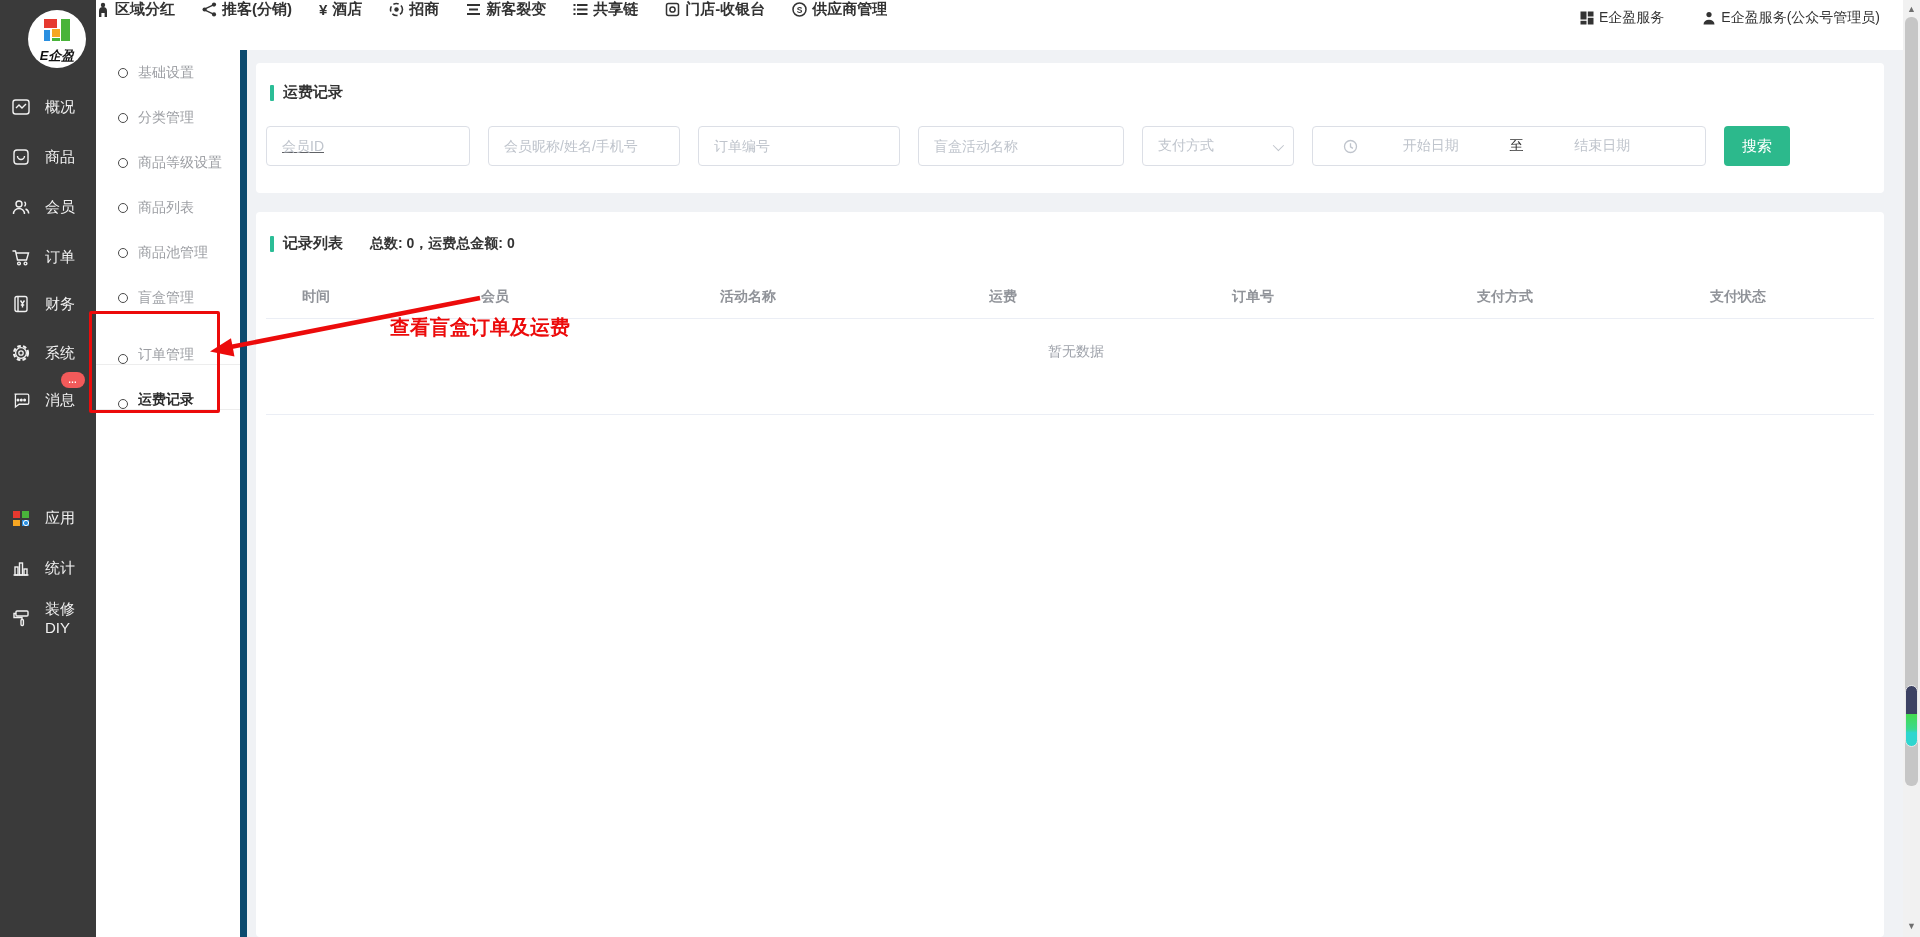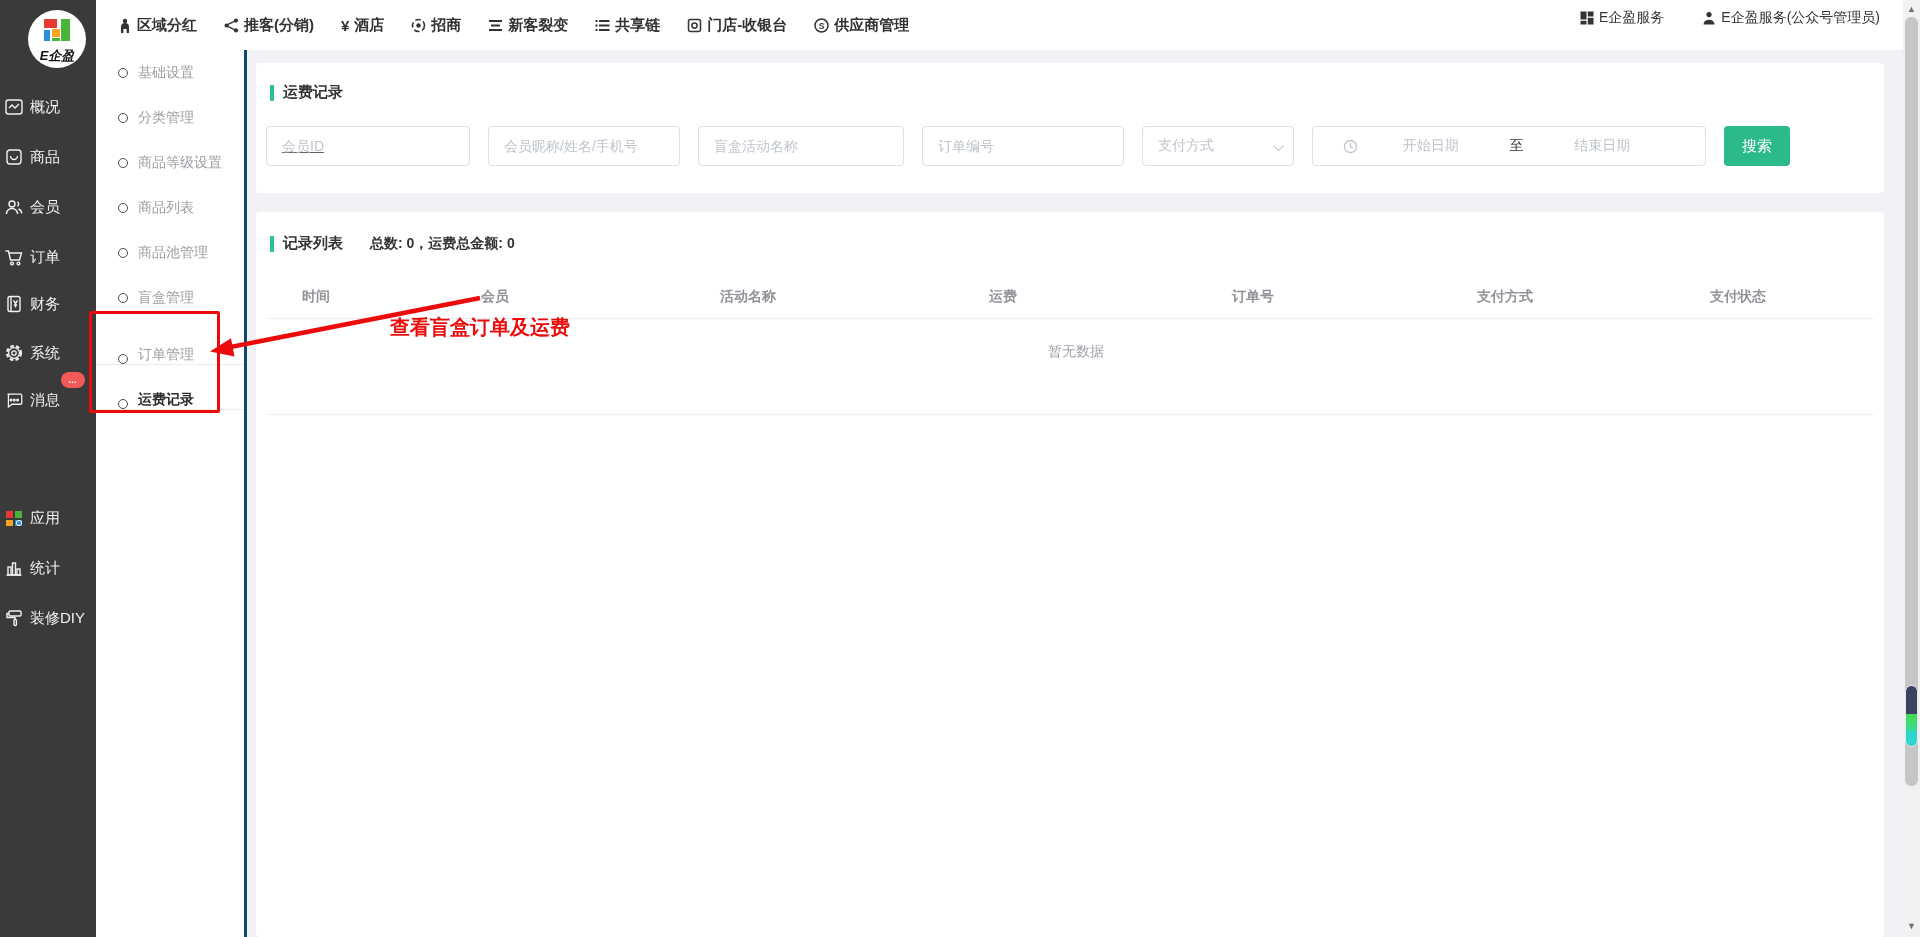--- a/index.html
+++ b/index.html
@@ -4,32 +4,32 @@
 <style>
   * { margin:0; padding:0; box-sizing:border-box; }
   html,body { width:1920px; height:937px; overflow:hidden; }
   body { font-family:"Liberation Sans","DejaVu Sans",sans-serif; background:#f0f2f5; position:relative; }
 
   
   .left-sidebar { position:absolute; left:0; top:0; width:96px; height:937px; background:#3a3a3a; z-index:40; }
   .logo-wrap { position:absolute; left:28px; top:10px; width:58px; height:58px; background:#fff; border-radius:50%; overflow:hidden; }
   .logo-mark { position:absolute; left:14px; top:8px; }
   .logo-text { position:absolute; left:0; right:0; bottom:3px; text-align:center; font-size:13px; font-weight:800; font-style:italic; color:#111; letter-spacing:0; }
-  .side-item { position:absolute; left:0; width:96px; height:34px; display:flex; align-items:center; padding-left:4px; gap:6px; color:#f1f1f1; font-size:15px; cursor:pointer; }
+  .side-item { position:absolute; left:0; width:96px; height:34px; display:flex; align-items:center; padding-left:11px; gap:14px; color:#f1f1f1; font-size:15px; cursor:pointer; }
   .side-item svg { flex:0 0 auto; }
   .msg-badge { position:absolute; left:61px; top:372px; width:24px; height:16px; background:#f25a5a; border-radius:9px; color:#fff; font-size:9px; font-weight:bold; display:flex; align-items:center; justify-content:center; letter-spacing:1px; z-index:41; }
 
   
-  .top-nav { position:absolute; left:96px; top:0; width:1824px; height:50px; background:#fff; display:flex; align-items:center; padding-left:22px; gap:27px; z-index:30; }
+  .top-nav { position:absolute; left:96px; top:0; width:1824px; height:50px; background:#fff; display:flex; align-items:flex-start; gap:27px; z-index:30; }
   .nav-item { display:flex; align-items:center; gap:5px; font-size:15px; font-weight:bold; color:#333; white-space:nowrap; cursor:pointer; }
   .nav-right { position:absolute; right:40px; top:0; height:36px; display:flex; align-items:center; gap:38px; }
   .nav-right .nav-item { font-weight:normal; font-size:14px; }
 
   
-  .sub-sidebar { position:absolute; left:96px; top:50px; width:151px; height:887px; background:#fff; border-right:3px solid #0c4a6e; z-index:20; }
+  .sub-sidebar { position:absolute; left:96px; top:50px; width:151px; height:887px; background:#fff; border-right:7px solid #0c4a6e; z-index:20; }
   .sub-item { height:45px; display:flex; align-items:center; gap:10px; padding-left:22px; font-size:14px; color:#9c9ea3; cursor:pointer; }
   .sub-item .ring { width:10px; height:10px; border:1.5px solid #4a4a4a; border-radius:50%; flex:0 0 auto; }
   .sub-item.active { color:#2b2b2b; font-weight:bold; }
   .sub-item.lined { border-bottom:1px solid #ededed;align-items:flex-end; }
 
   
   .card { position:absolute; background:#fff; border-radius:4px; }
   .card1 { left:256px; top:63px; width:1628px; height:130px; }
   .card2 { left:256px; top:212px; width:1628px; height:725px; }
   .panel-title { display:flex; align-items:center; gap:9px; }
@@ -285,22 +285,22 @@
 </div>
 
 <div class="card card1">
   <div class="panel-title">
     <span class="tbar"></span>
     <span class="ptext">运费记录</span>
   </div>
   <div class="form-row">
     <input class="inp" style="width: 204px; text-decoration: underline;" placeholder="会员ID">
     <input class="inp" style="width: 192px;" placeholder="会员昵称/姓名/手机号">
+    <input class="inp" style="width: 202px;" placeholder="订单编号">
     <input class="inp" style="width: 206px;" placeholder="盲盒活动名称">
-    <input class="inp" style="width: 202px;" placeholder="订单编号">
     <div class="sel" style="width:152px">
       <span>支付方式</span>
       <span class="chev"></span>
     </div>
     <div class="daterange" style="width:394px">
       <svg width="15" height="15" viewBox="0 0 15 15" fill="none" stroke="#bfc4cc" stroke-width="1.3">
           <circle cx="7.5" cy="7.5" r="6"></circle>
           <path d="M7.5 4.2 v3.6 l2.4 1.6"></path>
         </svg>
       <span class="dr-start">开始日期</span>

